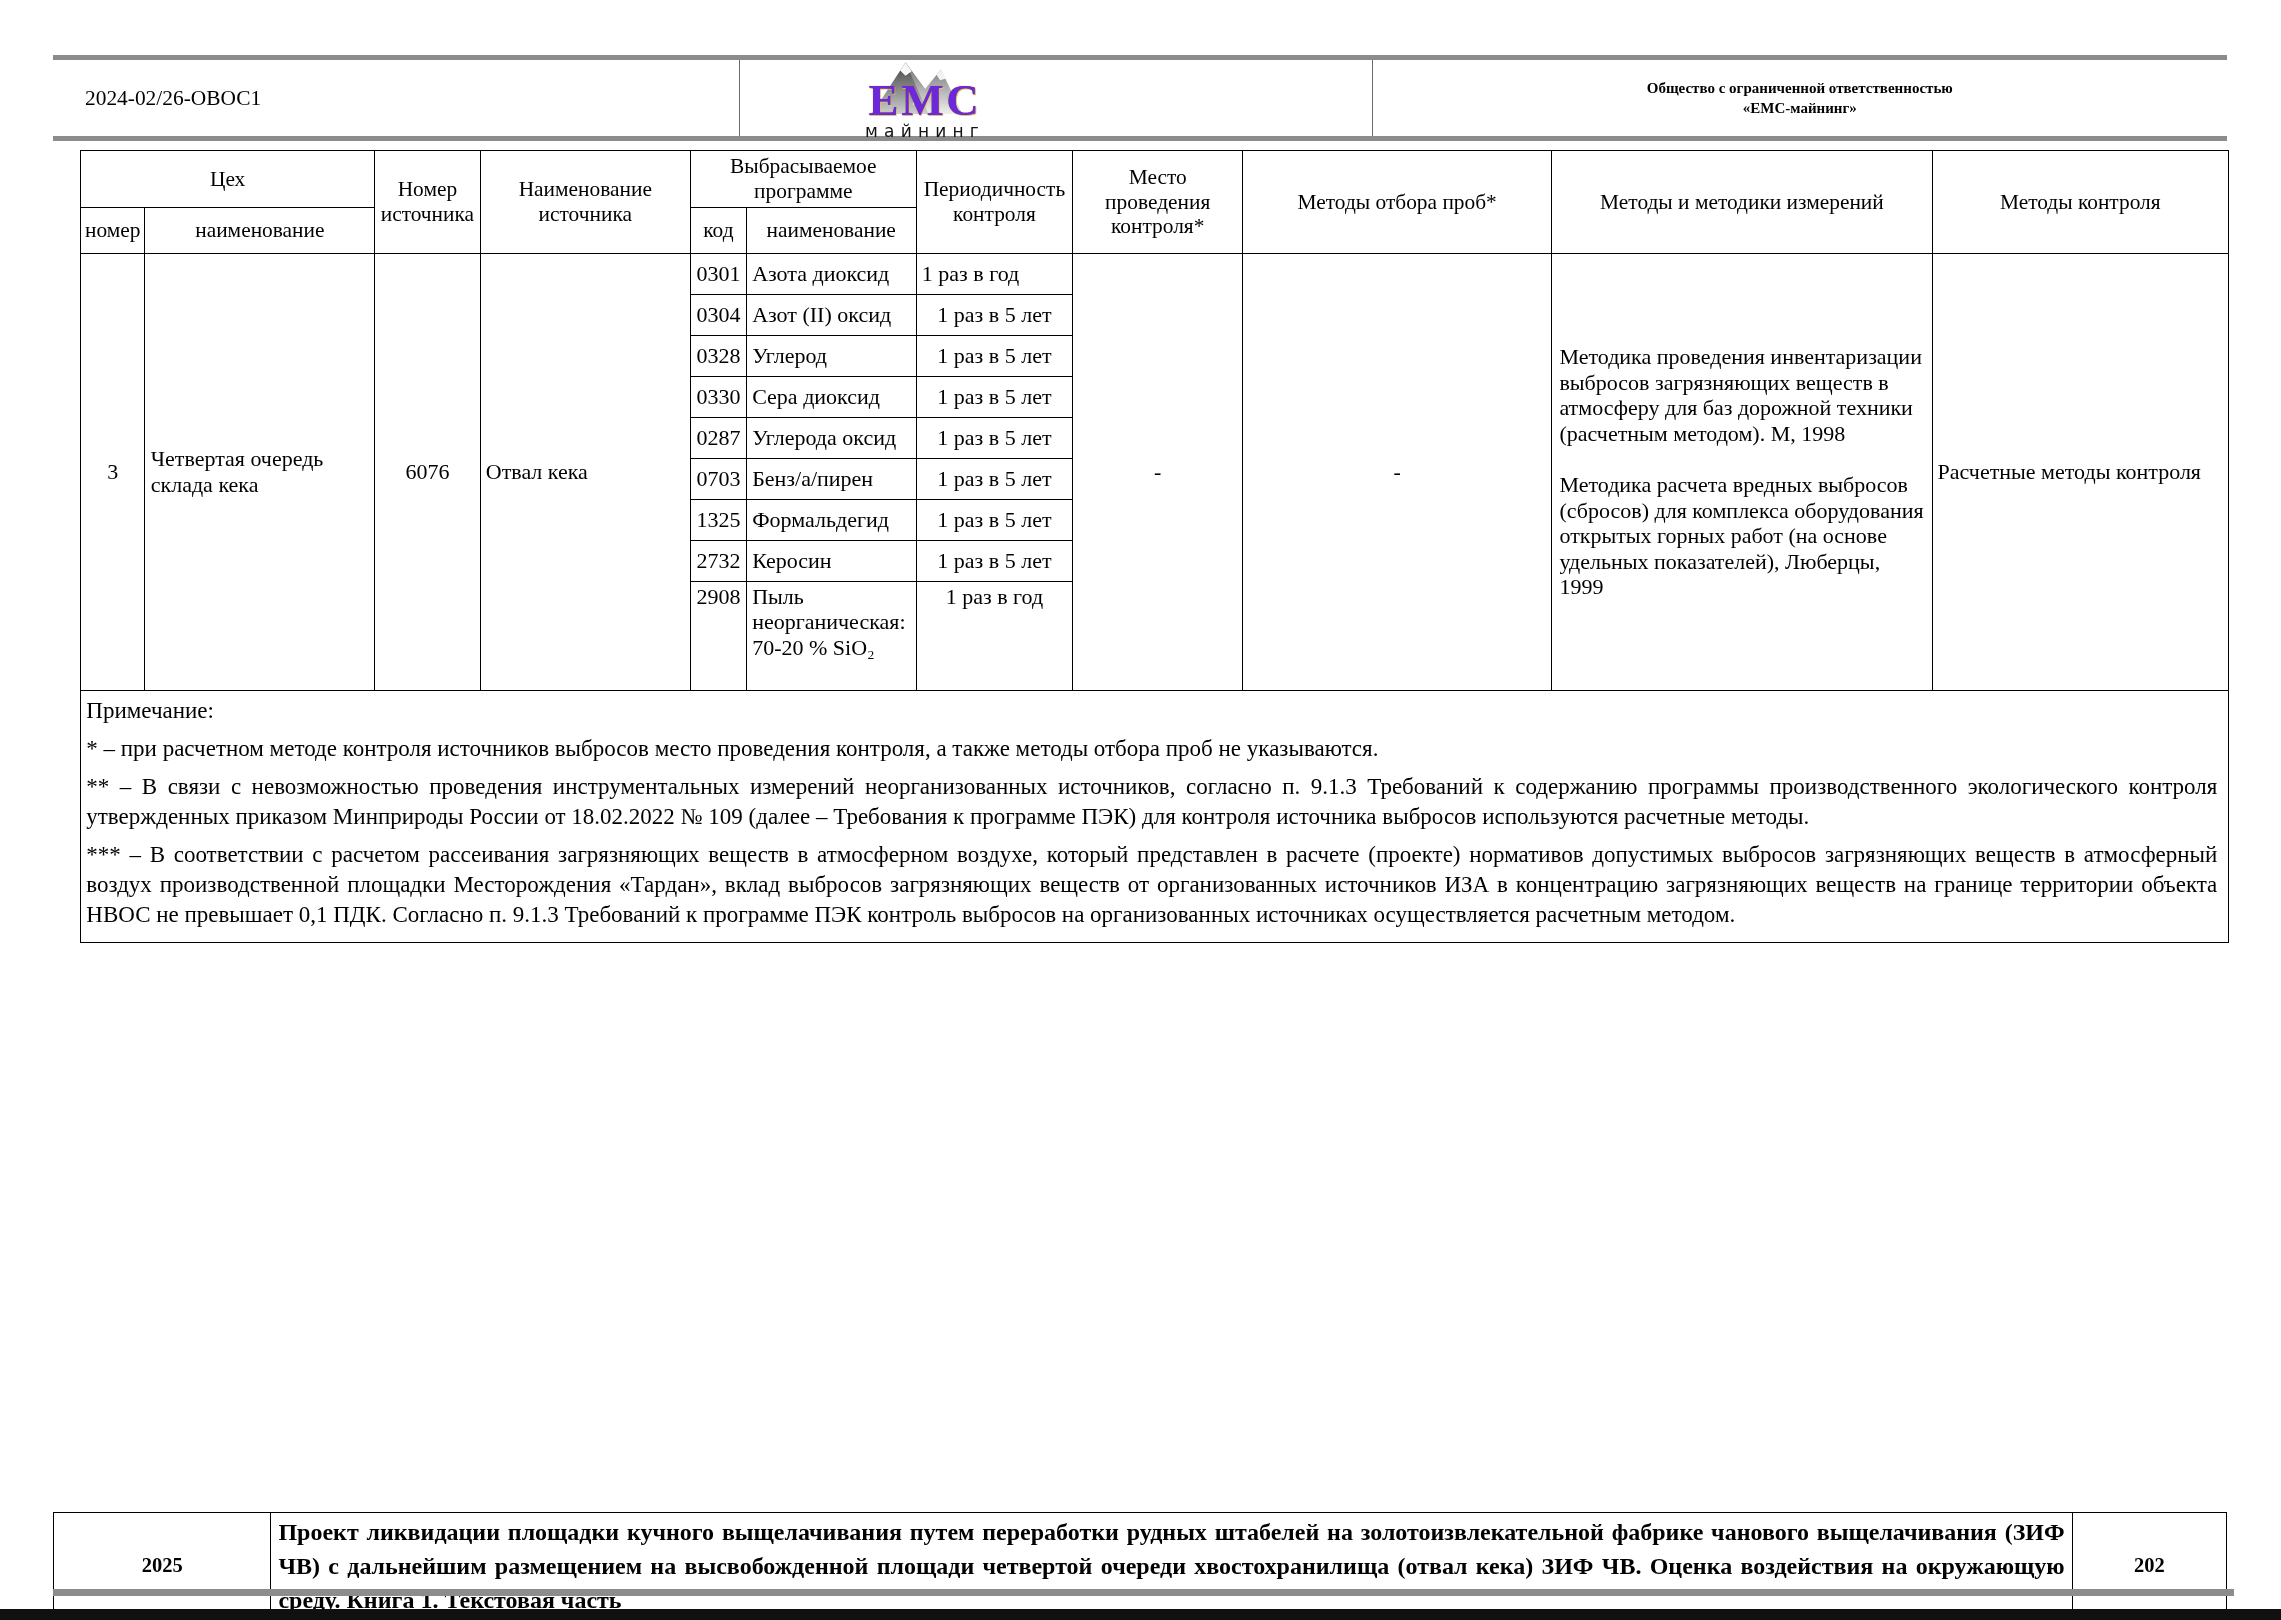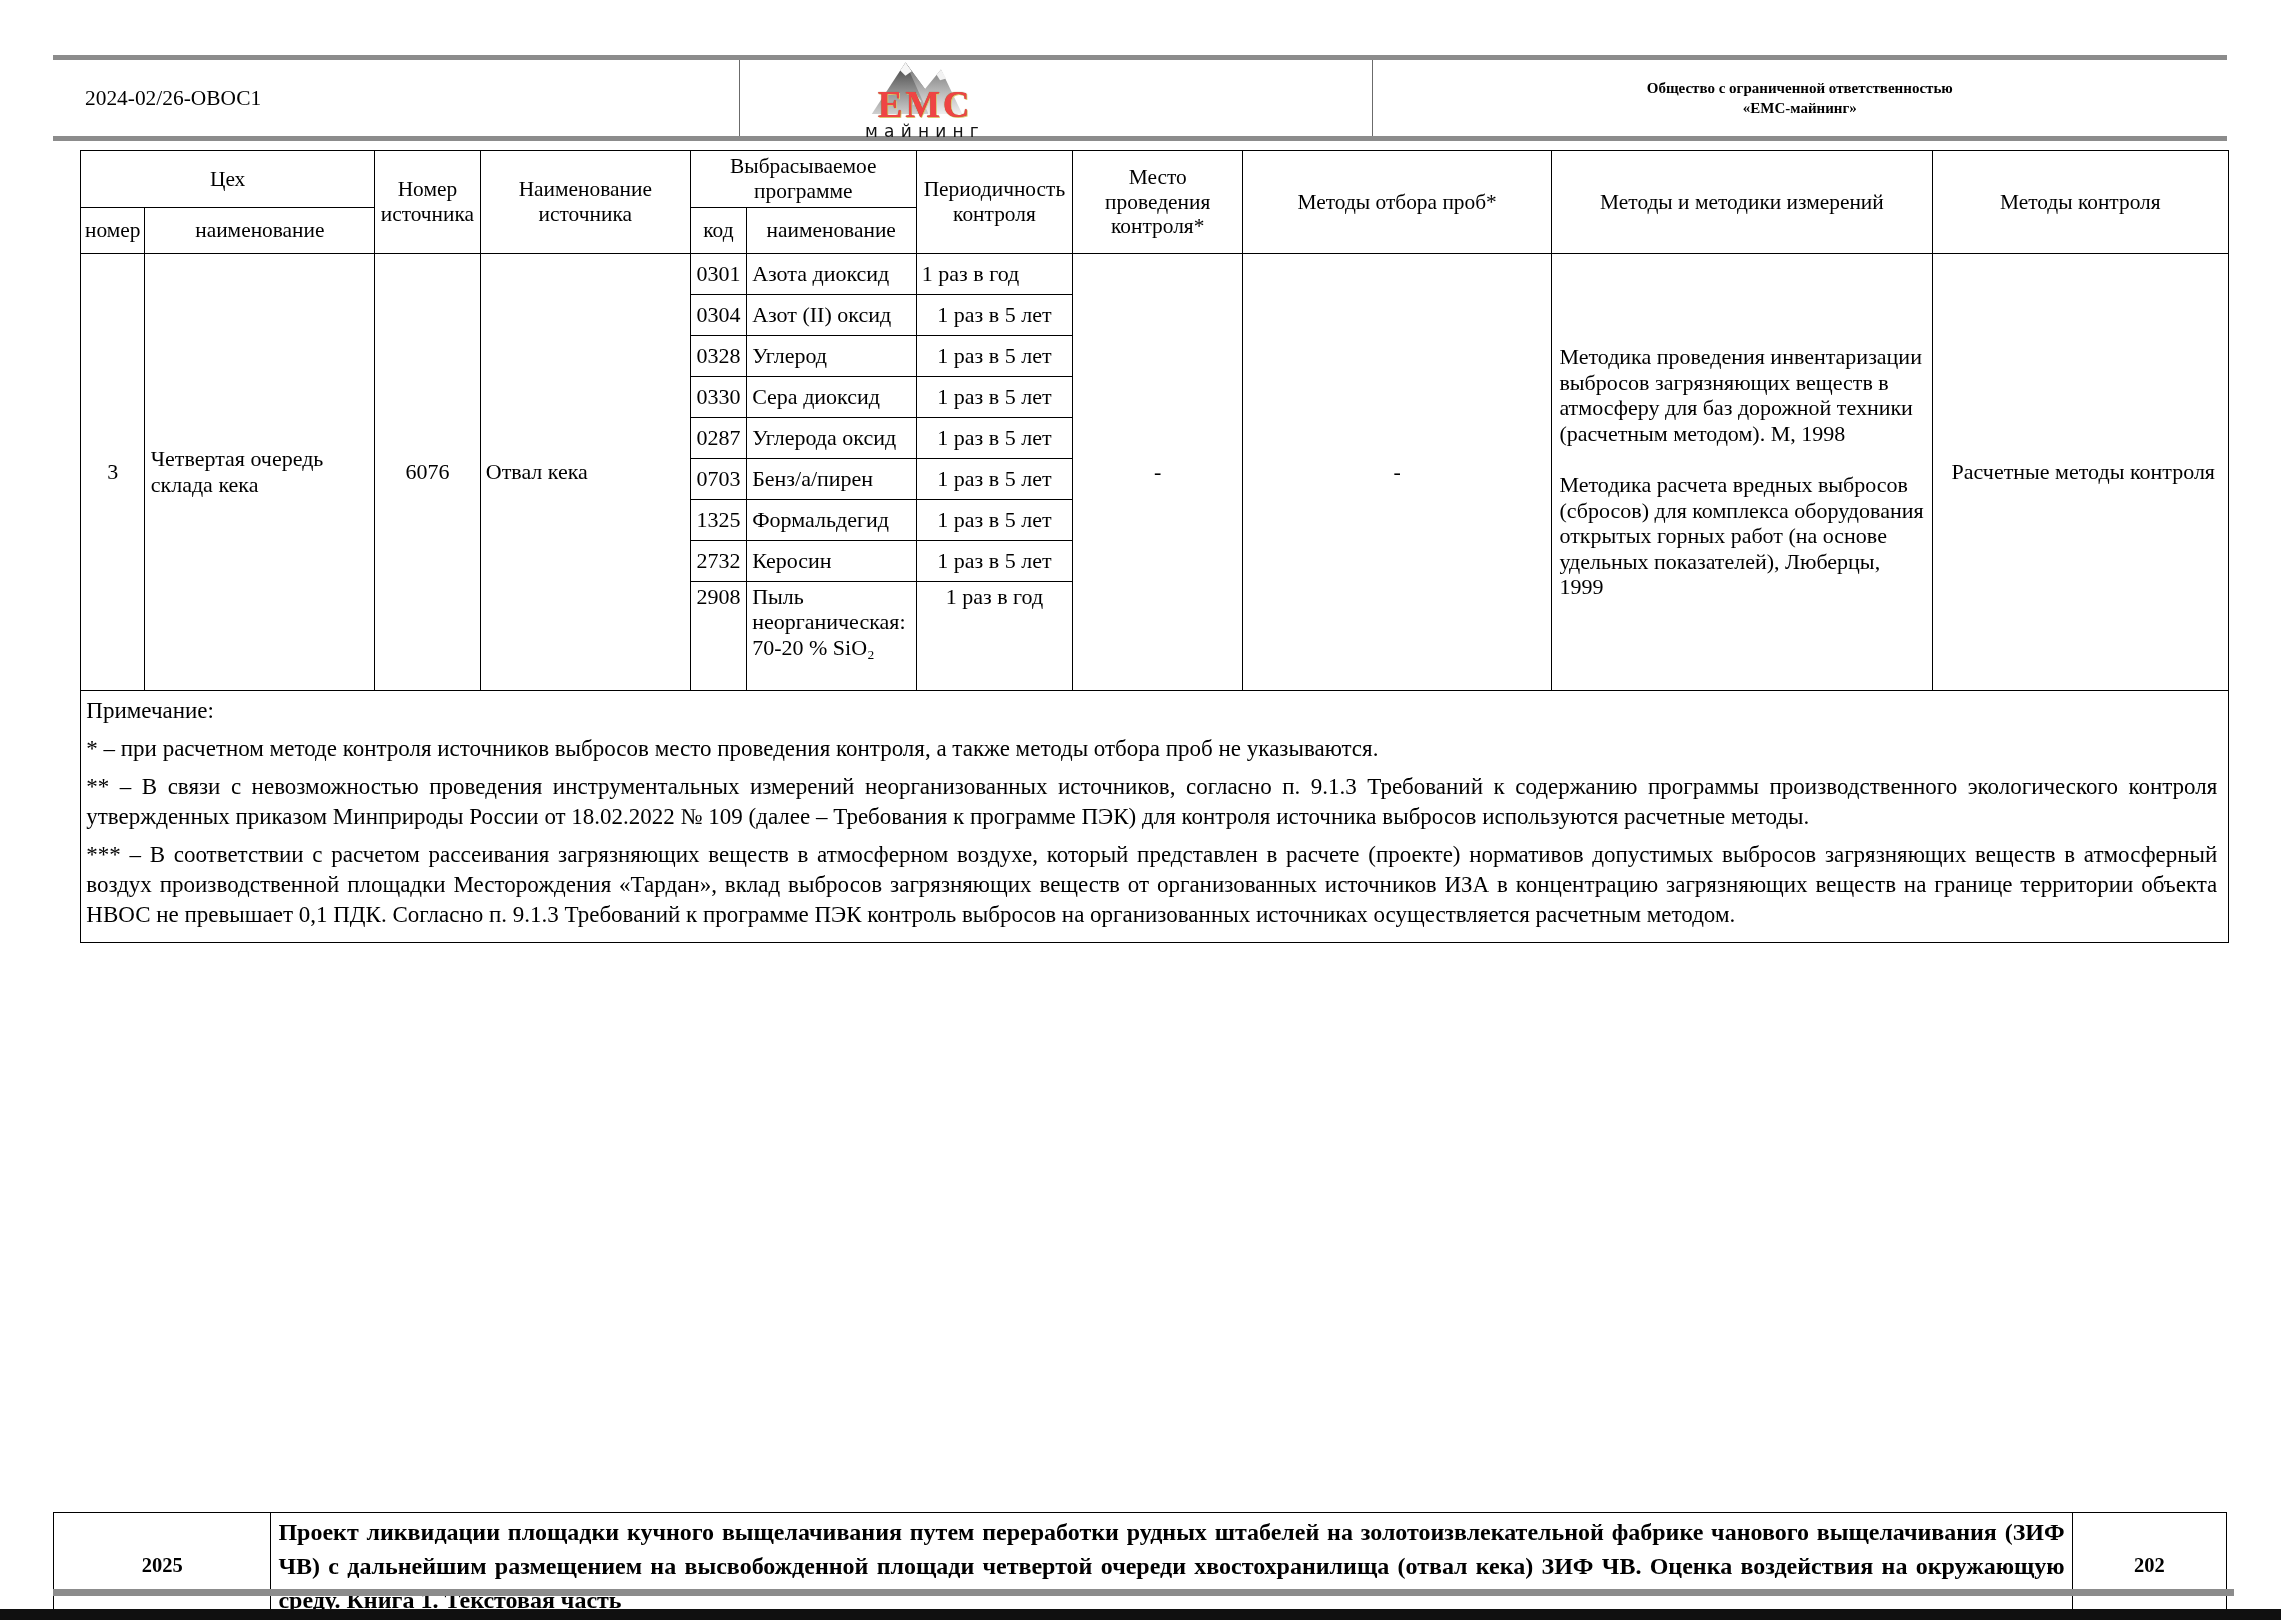--- a/index.html
+++ b/index.html
@@ -23,22 +23,22 @@
     font-weight:normal;font-size:21.4px;}
   .dh-logo{width:29.1%;border-right:1.8px solid #6b6b6b;position:relative;}
   .dh-company{width:39.3%;justify-content:center;}
   .company-block{text-align:center;font-weight:bold;font-size:15px;line-height:1.35;}
 
   
   .logo{position:relative;width:160px;height:80px;margin-left:105px;}
   .logo-mountain{position:absolute;left:25px;top:-0.9px;}
   .logo-emc{
     position:absolute;left:0;bottom:15px;width:100%;text-align:center;
-    font-family:"Liberation Serif", serif;font-weight:bold;font-size:37px;line-height:1;
-    color:#ef4444;text-shadow:0 0 0.9px #7a5c10, 0.9px 0.9px 0 #e6cd78;
+    font-family:"Liberation Serif", serif;font-weight:bold;font-size:45px;line-height:1;
+    color:#6d28d9;text-shadow:0 0 0.9px #7a5c10, 0.9px 0.9px 0 #e6cd78;
     letter-spacing:2.7px;
   }
   .logo-sub{
     position:absolute;left:0;bottom:-1.8px;width:100%;text-align:center;
     font-family:"DejaVu Sans", sans-serif;font-size:17px;line-height:1;
     letter-spacing:6.2px;color:#121212;
   }
 
   
   .main-table{
@@ -56,21 +56,21 @@
   td.code{text-align:center;}
   td.sname{text-align:left;padding-left:5.3px;}
   td.freq{text-align:center;}
   td.freq-left{text-align:left;padding-left:5.3px;}
   td.ctr{text-align:center;}
   td.top{vertical-align:top;}
   tr.tall{height:109px;}
   td.measure{text-align:left;padding:5.3px 7.1px;vertical-align:middle;}
   td.measure p{margin:0;}
   td.measure p + p{margin-top:26px;}
-  td.control{text-align:left;padding-left:19px;}
+  td.control{text-align:left;padding-left:5px;}
   td.cell-left{text-align:left;padding-left:5.3px;}
 
   
   td.notes-cell{
     text-align:left;vertical-align:top;padding:5.3px 10.7px 12.5px 5.3px;
     font-size:23px;line-height:1.3;margin-top:33px;
   }
   .notes-cell p{margin:0;text-align:justify;}
   .notes-cell p.nt{margin:0 0 3.6px 0;text-align:left;}
   .notes-cell p + p{margin-top:8px;}

